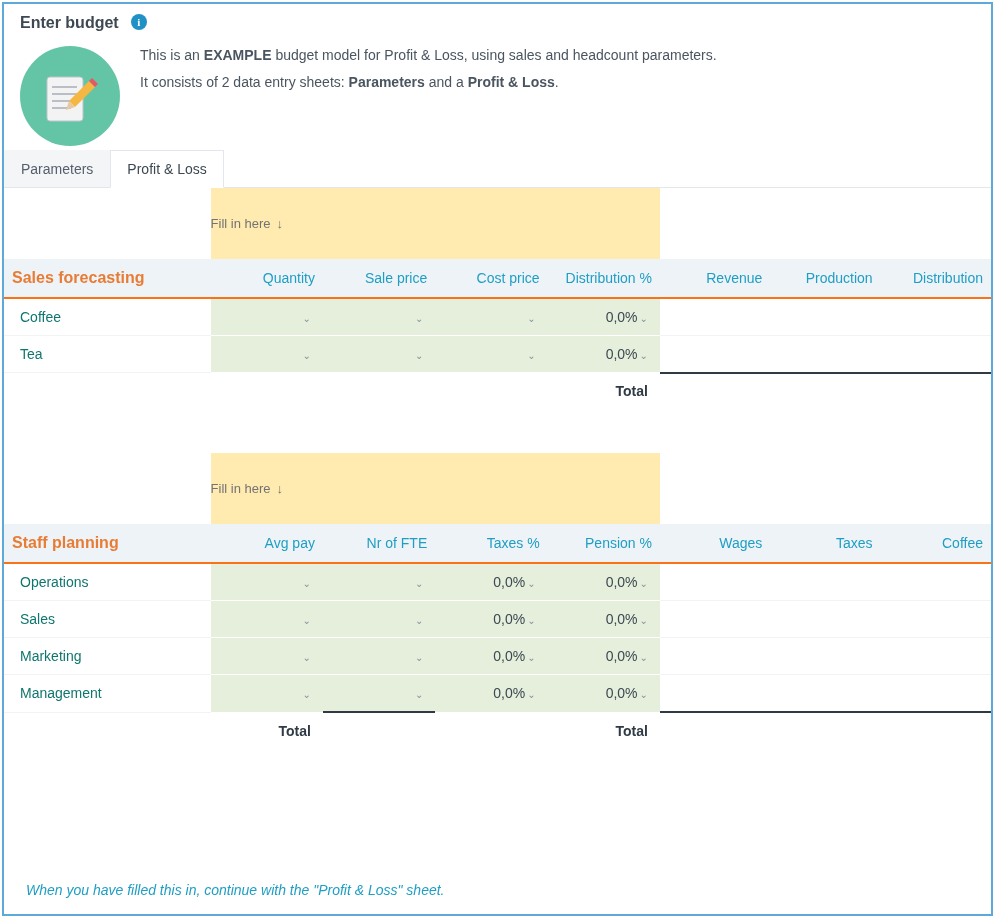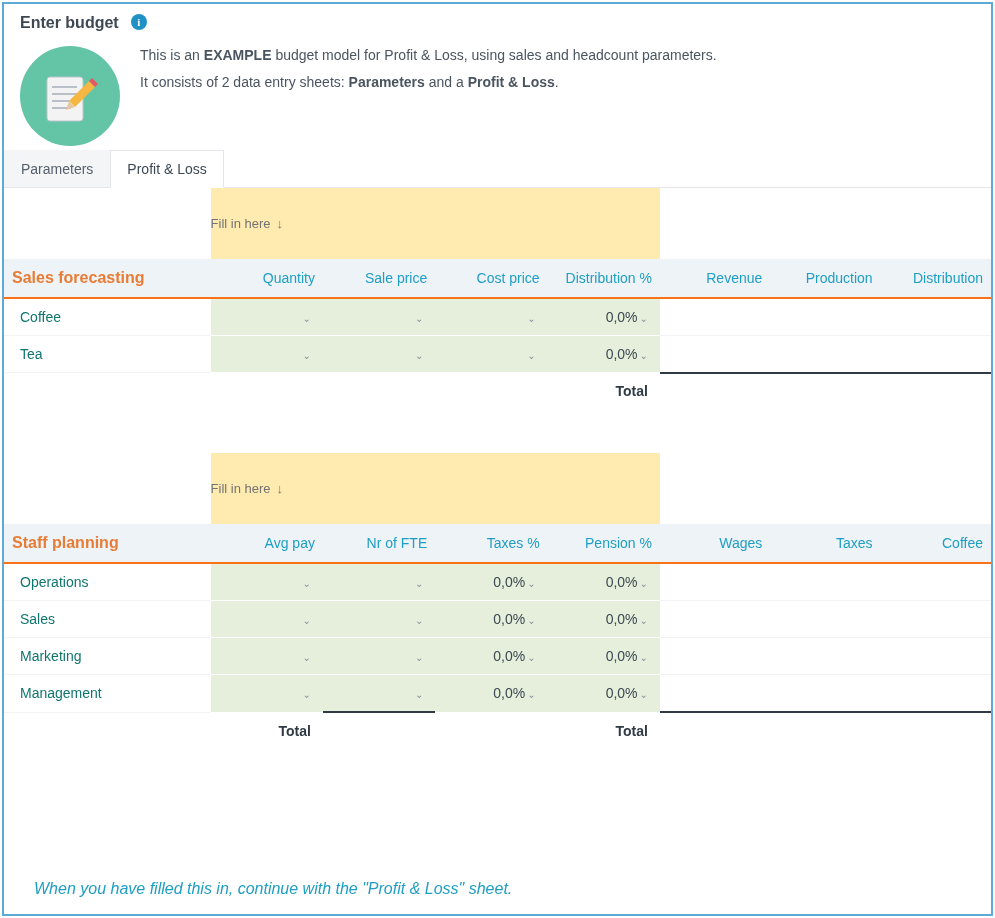--- a/index.html
+++ b/index.html
@@ -173,23 +173,23 @@
     height:28px;
   }
   .spacer-row td { height:44px; border:none; }
   .col-label { width:206px; }
   .col-edit  { width:112px; }
   .col-calc  { width:110px; }
   .foot-note {
     color:#1f9ec4;
     font-style:italic;
     padding:22px 0 10px 22px;
-    font-size:16px;
+    font-size:14px;
     position:absolute;
-    bottom:6px; left:8px;
+    bottom:6px; left:0;
   }
 </style>
 </head>
 <body>
 
 <div class="frame">
 
   <div class="header-row">
     <span class="title">Enter budget</span>
     <span class="info-icon">i</span>

